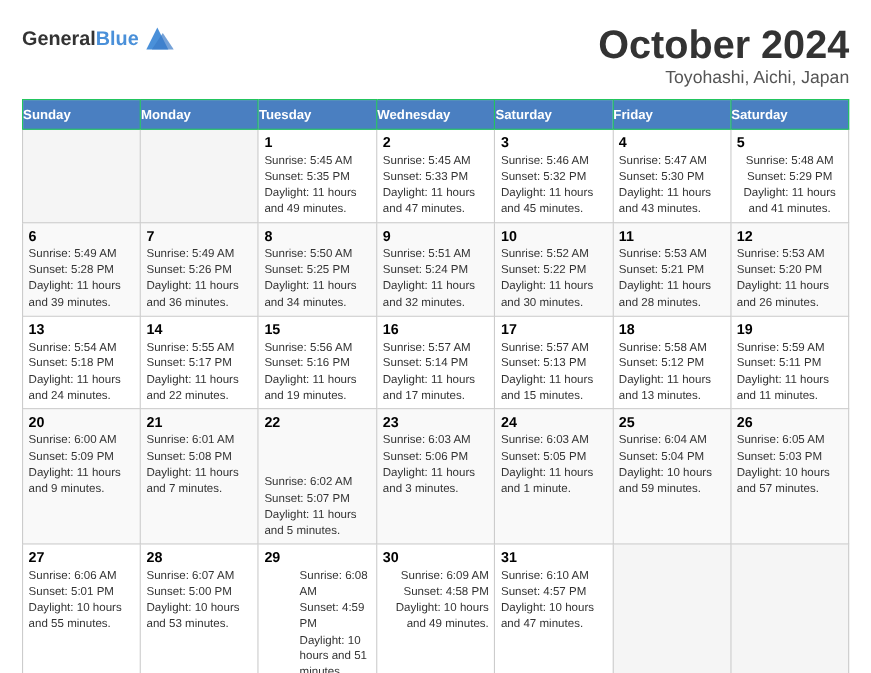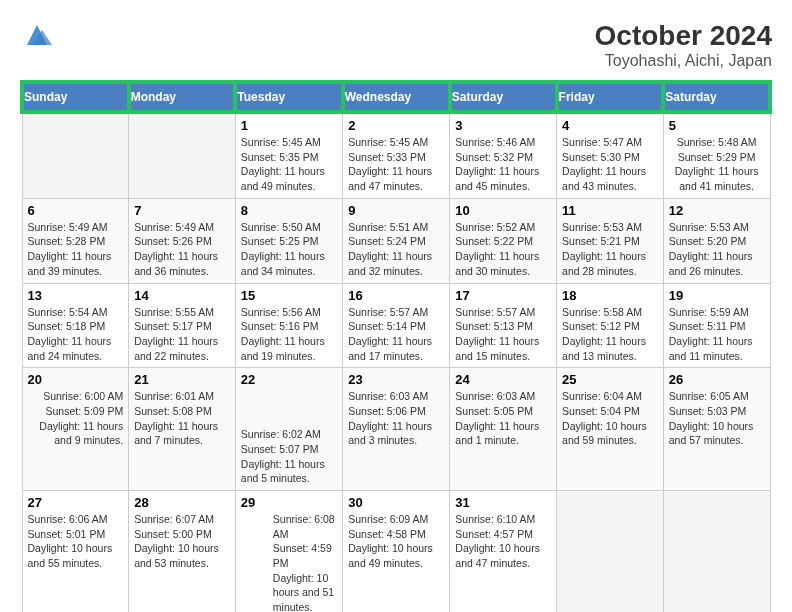--- a/index.html
+++ b/index.html
@@ -22,41 +22,41 @@
     }
     .logo-icon {
       width: 30px;
       height: 30px;
       margin-left: 2px;
     }
     .title-block {
       text-align: right;
     }
     .month-title {
-      font-size: 28px;
+      font-size: 36px;
       font-weight: bold;
       color: #333;
     }
     .location-title {
       font-size: 16px;
       color: #555;
     }
     .calendar {
       width: 100%;
       border-collapse: collapse;
       font-size: 11px;
     }
     .calendar thead tr th {
       background-color: #4a7fc1;
       color: #fff;
       padding: 6px 0;
       text-align: left;
       font-size: 12px;
       font-weight: bold;
-      border: 4px solid #22c55e;
+      border: 1px solid #22c55e;
     }
     .calendar tbody tr td {
       border: 1px solid #ccc;
       padding: 4px 5px;
       vertical-align: top;
       width: 108px;
       min-height: 80px;
       background: #fff;
     }
     .calendar tbody tr:nth-child(even) td {
@@ -75,20 +75,23 @@
     }
     .empty-cell {
       background: #f5f5f5 !important;
     }
   </style>
 </head>
 <body>
 
 <div class="header">
   <div class="logo">
+    <div>
+      <span style="font-size:18px;font-weight:bold;color:#333;">General</span><span style="font-size:18px;font-weight:bold;color:#4a90d9;">Blue</span>
+    </div>
     <svg class="logo-icon" viewBox="0 0 30 30" xmlns="http://www.w3.org/2000/svg">
       <polygon points="5,25 15,5 25,25" fill="#4a90d9"></polygon>
       <polygon points="10,25 20,10 30,25" fill="#3a7bc8" opacity="0.7"></polygon>
     </svg>
   </div>
   <div class="title-block">
     <div class="month-title">October 2024</div>
     <div class="location-title">Toyohashi, Aichi, Japan</div>
   </div>
 </div>
@@ -224,21 +227,21 @@
         <td>
           <span class="day-number">19</span>
           <div class="day-info" style="white-space: pre-line;">Sunrise: 5:59 AM
 Sunset: 5:11 PM
 Daylight: 11 hours and 11 minutes.</div>
         </td>
       </tr>
       <tr>
         <td>
           <span class="day-number">20</span>
-          <div class="day-info" style="white-space: pre-line; text-align: right;">Sunrise: 6:00 AM
+          <div class="day-info" style="white-space: pre-line;">Sunrise: 6:00 AM
 Sunset: 5:09 PM
 Daylight: 11 hours and 9 minutes.</div>
         </td>
         <td>
           <span class="day-number">21</span>
           <div class="day-info" style="white-space: pre-line;">Sunrise: 6:01 AM
 Sunset: 5:08 PM
 Daylight: 11 hours and 7 minutes.</div>
         </td>
         <td>
@@ -286,21 +289,21 @@
 Daylight: 10 hours and 53 minutes.</div>
         </td>
         <td>
           <span class="day-number">29</span>
           <div class="day-info" style="white-space: pre-line; margin-left: 32px;">Sunrise: 6:08 AM
 Sunset: 4:59 PM
 Daylight: 10 hours and 51 minutes.</div>
         </td>
         <td>
           <span class="day-number">30</span>
-          <div class="day-info" style="white-space: pre-line;">Sunrise: 6:09 AM
+          <div class="day-info" style="white-space: pre-line; text-align: right;">Sunrise: 6:09 AM
 Sunset: 4:58 PM
 Daylight: 10 hours and 49 minutes.</div>
         </td>
         <td>
           <span class="day-number">31</span>
           <div class="day-info" style="white-space: pre-line;">Sunrise: 6:10 AM
 Sunset: 4:57 PM
 Daylight: 10 hours and 47 minutes.</div>
         </td>
         <td class="empty-cell"></td>

